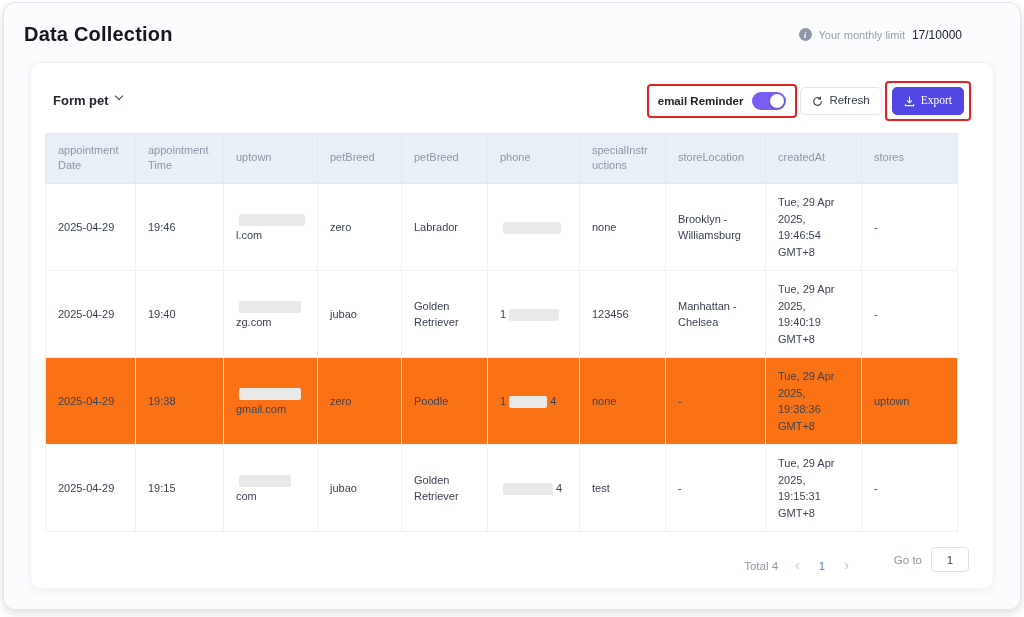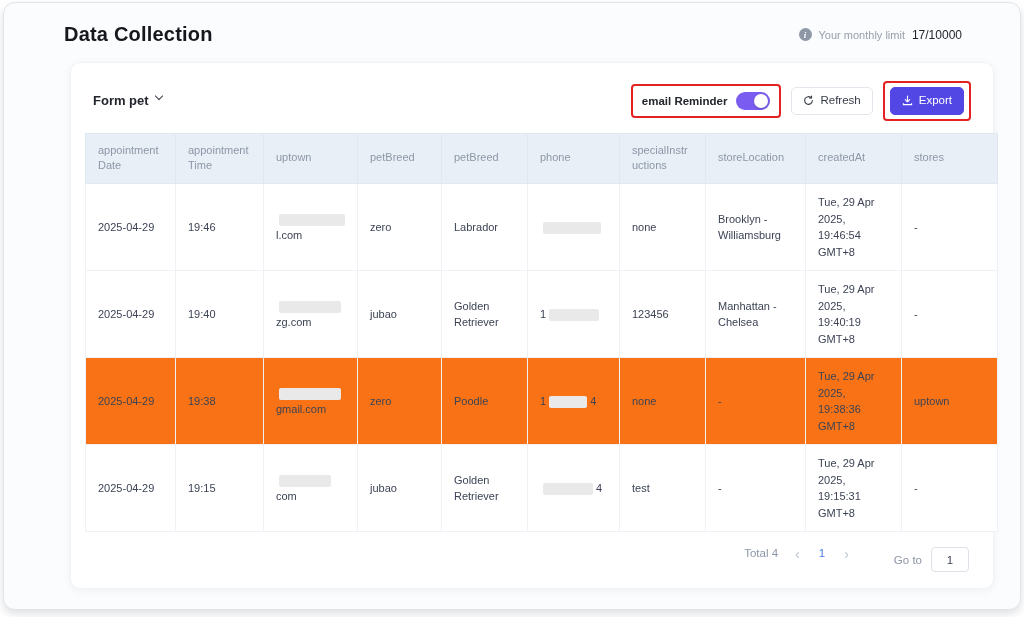--- a/index.html
+++ b/index.html
@@ -10,21 +10,20 @@
     font-family:"Liberation Sans", sans-serif;
     overflow:hidden;
   }
   .frame {
     position:absolute; left:3px; top:2px; right:3px; bottom:7px;
     background:#fbfcfd;
     border:1px solid #e1e5ea;
     border-radius:12px;
     box-shadow:0 4px 9px rgba(30,40,60,.14);
     overflow:hidden;
-    padding-left:40px;
   }
   
   .page-header {
     display:flex; justify-content:space-between; align-items:center;
     padding:20px 58px 8px 20px;
   }
   .page-title {
     font-size:20px; font-weight:800; color:#15171c; letter-spacing:.2px;
   }
   .limit { display:flex; align-items:center; gap:7px; font-size:11px; color:#98a0ac; }
@@ -53,41 +52,41 @@
   .form-select {
     display:flex; align-items:flex-start; gap:6px;
     font-size:13px; font-weight:700; color:#22252c; cursor:pointer;
   }
   .chev-down { width:9px; height:9px; display:inline-block; position:relative; top:-1px; }
   .chev-down::after {
     content:""; position:absolute; left:1px; top:1px;
     width:5px; height:5px; border-right:1.6px solid #3a3f4a; border-bottom:1.6px solid #3a3f4a;
     transform:rotate(45deg);
   }
-  .toolbar-right { display:flex; align-items:center; gap:10px; }
+  .toolbar-right { display:flex; align-items:center; gap:3px; }
   .annotation-red {
     border:2px solid #e42222; border-radius:4px;
     padding:6px 9px; display:flex; align-items:center;
   }
   .reminder { display:flex; align-items:center; gap:9px; font-size:11.5px; font-weight:700; color:#22252c; }
   .toggle {
     width:34px; height:18px; border-radius:9px; background:#7a5cf0;
     position:relative; cursor:pointer; flex:0 0 auto;
   }
   .toggle::after {
     content:""; position:absolute; right:2px; top:2px; width:14px; height:14px;
     background:#fff; border-radius:50%; box-shadow:0 1px 2px rgba(0,0,0,.2);
   }
   .btn {
-    display:flex; align-items:flex-start; gap:6px;
+    display:flex; align-items:flex-end; gap:6px;
     font-size:11.5px; line-height:1; border-radius:5px; padding:7px 11px; cursor:pointer;
     white-space:nowrap;
   }
   .btn-refresh { background:#fff; border:1px solid #e2e6ec; color:#363c48; font-weight:400; }
-  .btn-export { background:#5246e5; border:1px solid #5246e5; color:#fff; font-weight:400; }
+  .btn-export { background:#5246e5; border:1px solid #5246e5; color:#fff; font-weight:400;font-family:Liberation Serif, serif; }
   .btn svg { display:block; }
   
   .table-wrap { margin:0 14px; }
   table { width:912px; border-collapse:collapse; table-layout:fixed; }
   thead th {
     background:#e9eff7;
     color:#8d97a6; font-size:11px; font-weight:400; text-align:left;
     padding:9px 12px; vertical-align:middle;
     border:1px solid #e1e8f1;
     overflow-wrap:anywhere; line-height:1.45;
@@ -100,21 +99,21 @@
     overflow-wrap:break-word;
   }
   tbody tr.shaded td { background:#f97316;margin-top:34px; }
   .redacted {
     display:inline-block; height:12px; background:#e9e9e9;
     border-radius:2px; vertical-align:middle; margin:1px 3px;
     filter:blur(.6px);
   }
   
   .pagination {
-    display:flex; justify-content:flex-end; align-items:flex-start; gap:15px;
+    display:flex; justify-content:flex-end; align-items:flex-end; gap:15px;
     padding:15px 24px 4px 22px;
     font-size:11.5px; color:#8d96a5;
   }
   .page-chevron { color:#bcc4cf; font-size:14px; line-height:1; cursor:pointer; padding:0 2px; }
   .page-num { color:#4a7de8; cursor:pointer; padding:0 2px; }
   .goto { display:flex; align-items:center; gap:9px;margin-left:28px; }
   .goto-input {
     width:38px; height:25px; border:1px solid #dde2e9; border-radius:4px;
     text-align:center; font-size:11.5px; color:#3c4354; background:#fff;
     font-family:"Liberation Sans", sans-serif;

